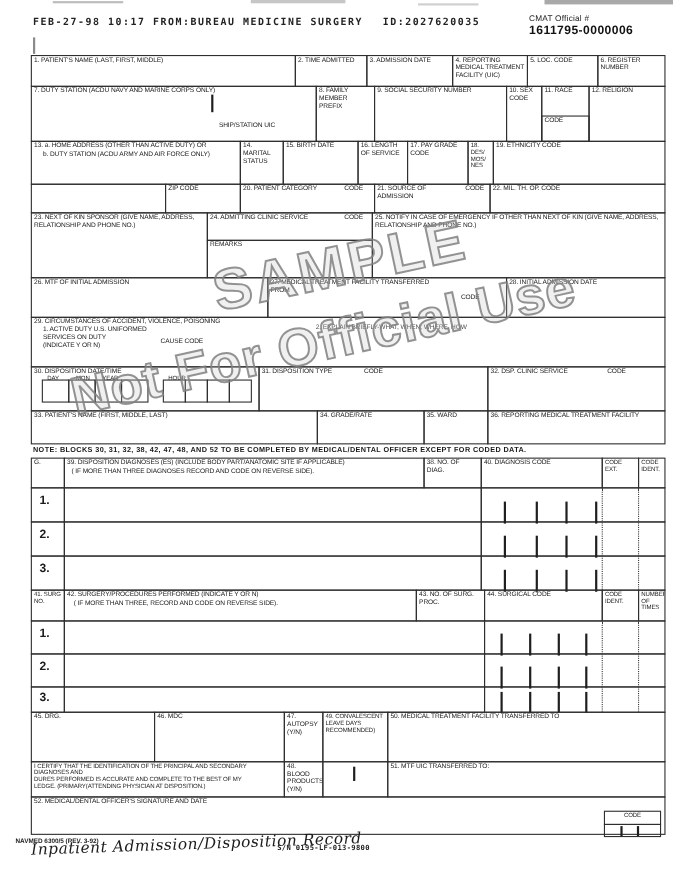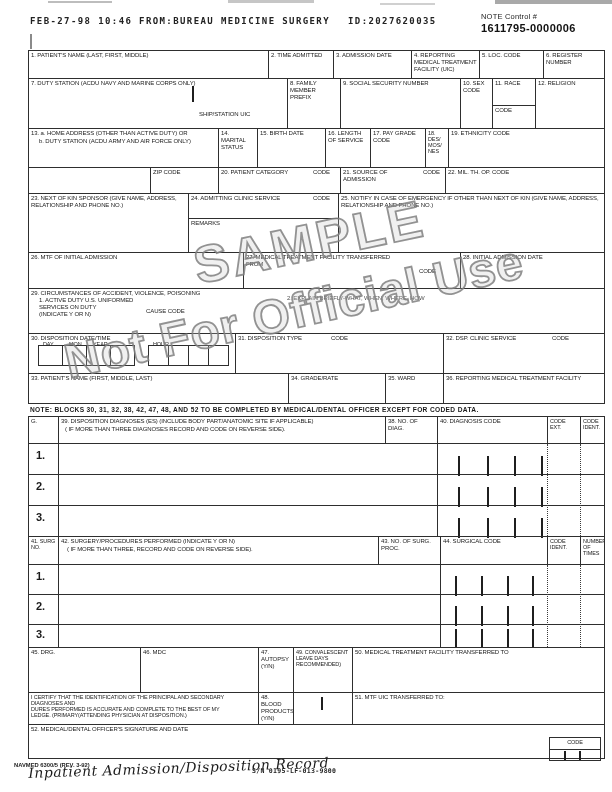--- a/index.html
+++ b/index.html
@@ -38,23 +38,23 @@
 <div class="page">
 
   <div class="artifact" style="left:48px;top:1px;width:64px;height:2px;background:#bdbdbd;"></div>
   <div class="artifact" style="left:228px;top:0;width:86px;height:3px;background:#c6c6c6;"></div>
   <div class="artifact" style="left:380px;top:3px;width:55px;height:2px;background:#d0d0d0;"></div>
   <div class="artifact" style="left:495px;top:0;width:117px;height:4px;background:#a9a9a9;"></div>
   <div class="artifact" style="left:30px;top:34px;width:2px;height:15px;background:#8a8a8a;"></div>
   <div class="artifact" style="left:192px;top:86px;width:2px;height:16px;background:#1f1f1f;"></div>
   <div class="artifact" style="left:321px;top:697px;width:2px;height:13px;background:#1f1f1f;"></div>
 
-  <span class="fax" style="left:30px;top:16px;">FEB-27-98 10:46 FROM:BUREAU MEDICINE SURGERY</span>
+  <span class="fax" style="left:30px;top:16px;">FEB-27-98 10:17 FROM:BUREAU MEDICINE SURGERY</span>
   <span class="fax" style="left:348px;top:16px;">ID:2027620035</span>
-  <span class="cmat-label" style="left:481px;top:12px;">NOTE Control #</span>
+  <span class="cmat-label" style="left:481px;top:12px;">CMAT Official #</span>
   <span class="cmat-num" style="left:481px;top:22px;">1611795-0000006</span>
 
   <div class="wm wm1">SAMPLE</div>
   <div class="wm wm2">Not For Official Use</div>
 
   <div class="c" style="left:28px;top:50px;width:241px;height:29px;">
       <span class="lbl">1. PATIENT'S NAME (LAST, FIRST, MIDDLE)</span>
     </div>
   <div class="c" style="left:268px;top:50px;width:66px;height:29px;">
       <span class="lbl">2. TIME ADMITTED</span>

